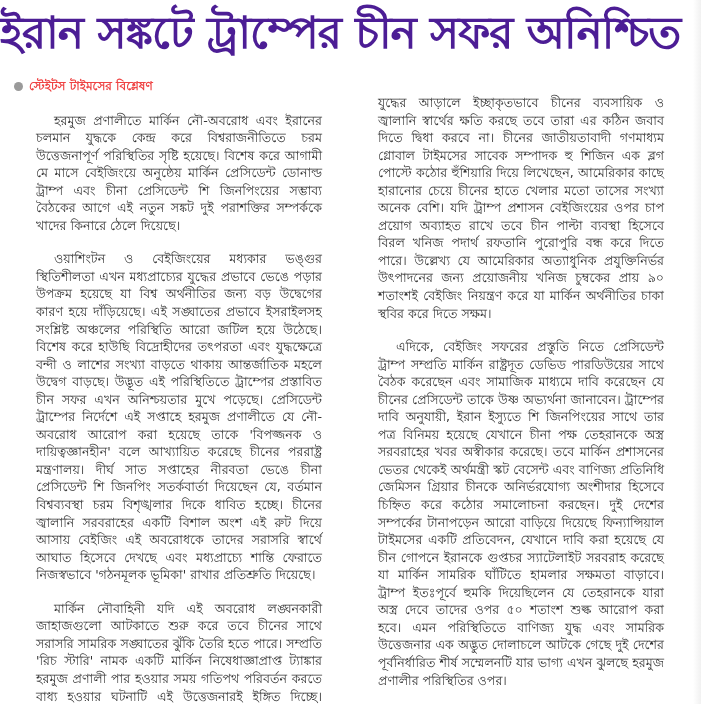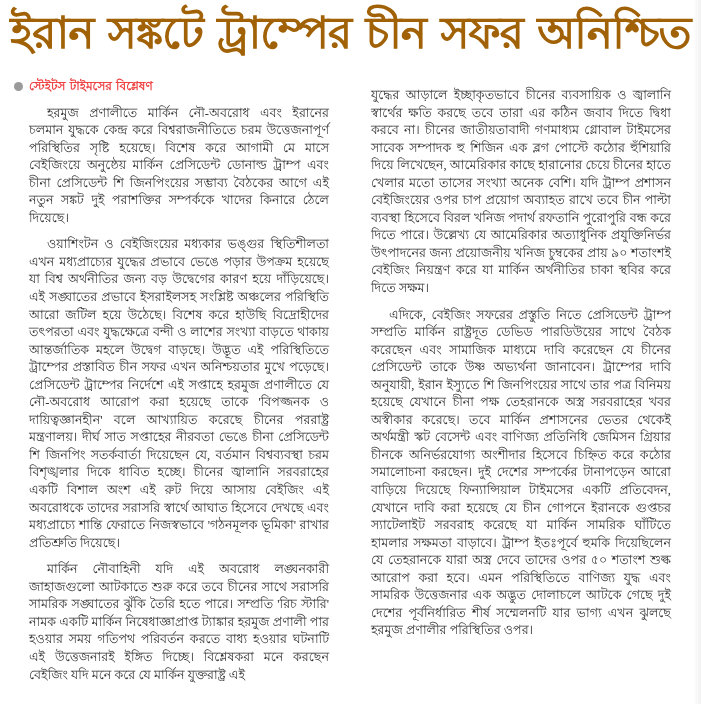--- a/index.html
+++ b/index.html
@@ -1,23 +1,23 @@
 <!DOCTYPE html>
 <html><head>
 <meta charset="utf-8">
 <style>
   html, body { margin:0; padding:0; background:#ffffff; }
   body { width:701px; height:704px; overflow:hidden; position:relative; color:#2a2a2a; font-family:"DejaVu Sans", sans-serif; }
-  .headline { position:absolute; left:0; top:0; width:701px; height:66px; text-align:center; font-family:"DejaVu Sans", sans-serif; font-weight:bold; font-size:44px; line-height:66px; color:#a16207; letter-spacing:-1px; white-space:nowrap; overflow:hidden; }
+  .headline { position:absolute; left:0; top:0; width:701px; height:66px; font-family:"DejaVu Sans", sans-serif; font-weight:bold; font-size:44px; line-height:66px; color:#4c1d95; letter-spacing:-1px; white-space:nowrap; overflow:hidden; }
   .col { position:absolute; top:78px; font-size:12.6px; line-height:17.55px; text-align:justify; color:#333; }
   .col-left { left:20px; width:318px; }
   .col-right { left:362px; width:318px; }
   .byline { display:flex; align-items:center; font-size:12px; color:#ef4444; font-weight:bold; height:17.55px; margin-left:-6px; }
   .bullet { display:inline-block; width:9px; height:9px; border-radius:50%; background:#9a9a9a; margin-right:6px; }
-  p { margin:9px; text-indent:18px;font-family:Liberation Serif, serif; }
+  p { margin:16px; text-indent:18px; }
   p.cont { text-indent:0; }
   .right-edge { position:absolute; right:0; top:0; width:8px; height:704px; background:linear-gradient(to right,#fff,#f1f1f1); }
 </style>
 </head>
 <body>
 
 <div class="headline">ইরান সঙ্কটে ট্রাম্পের চীন সফর অনিশ্চিত</div>
 
 <div class="col col-left">
   <div class="byline">

